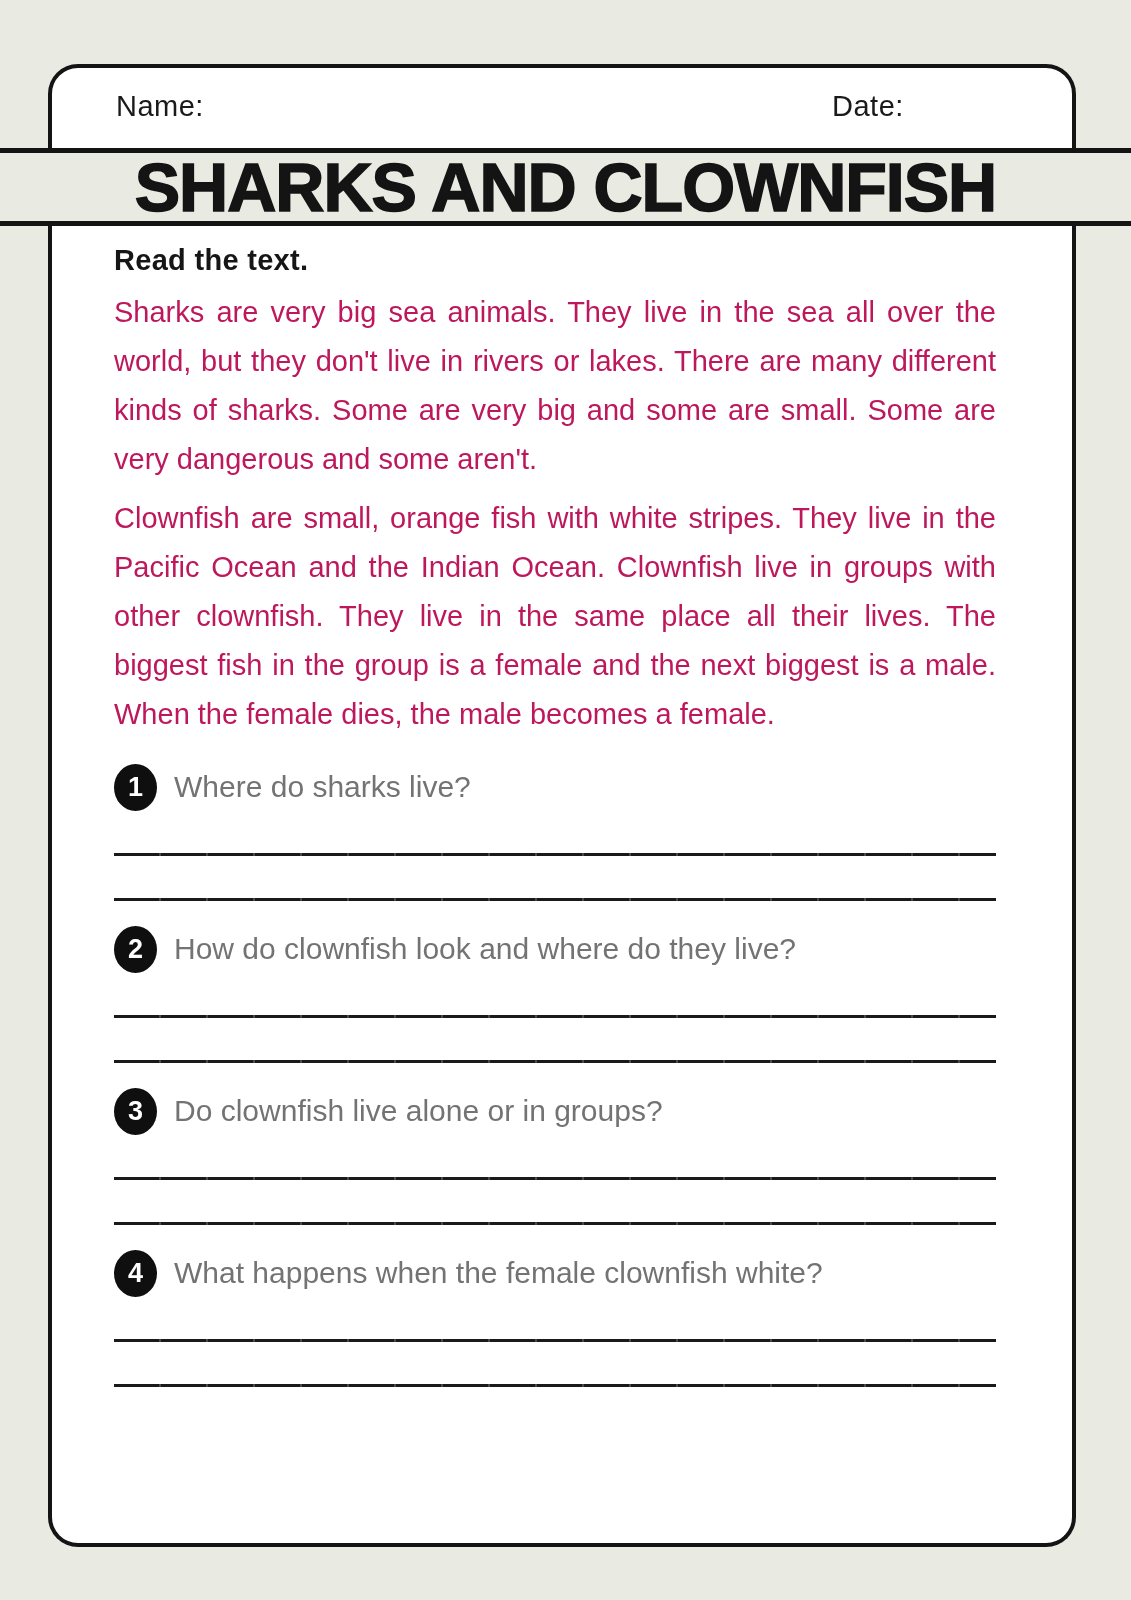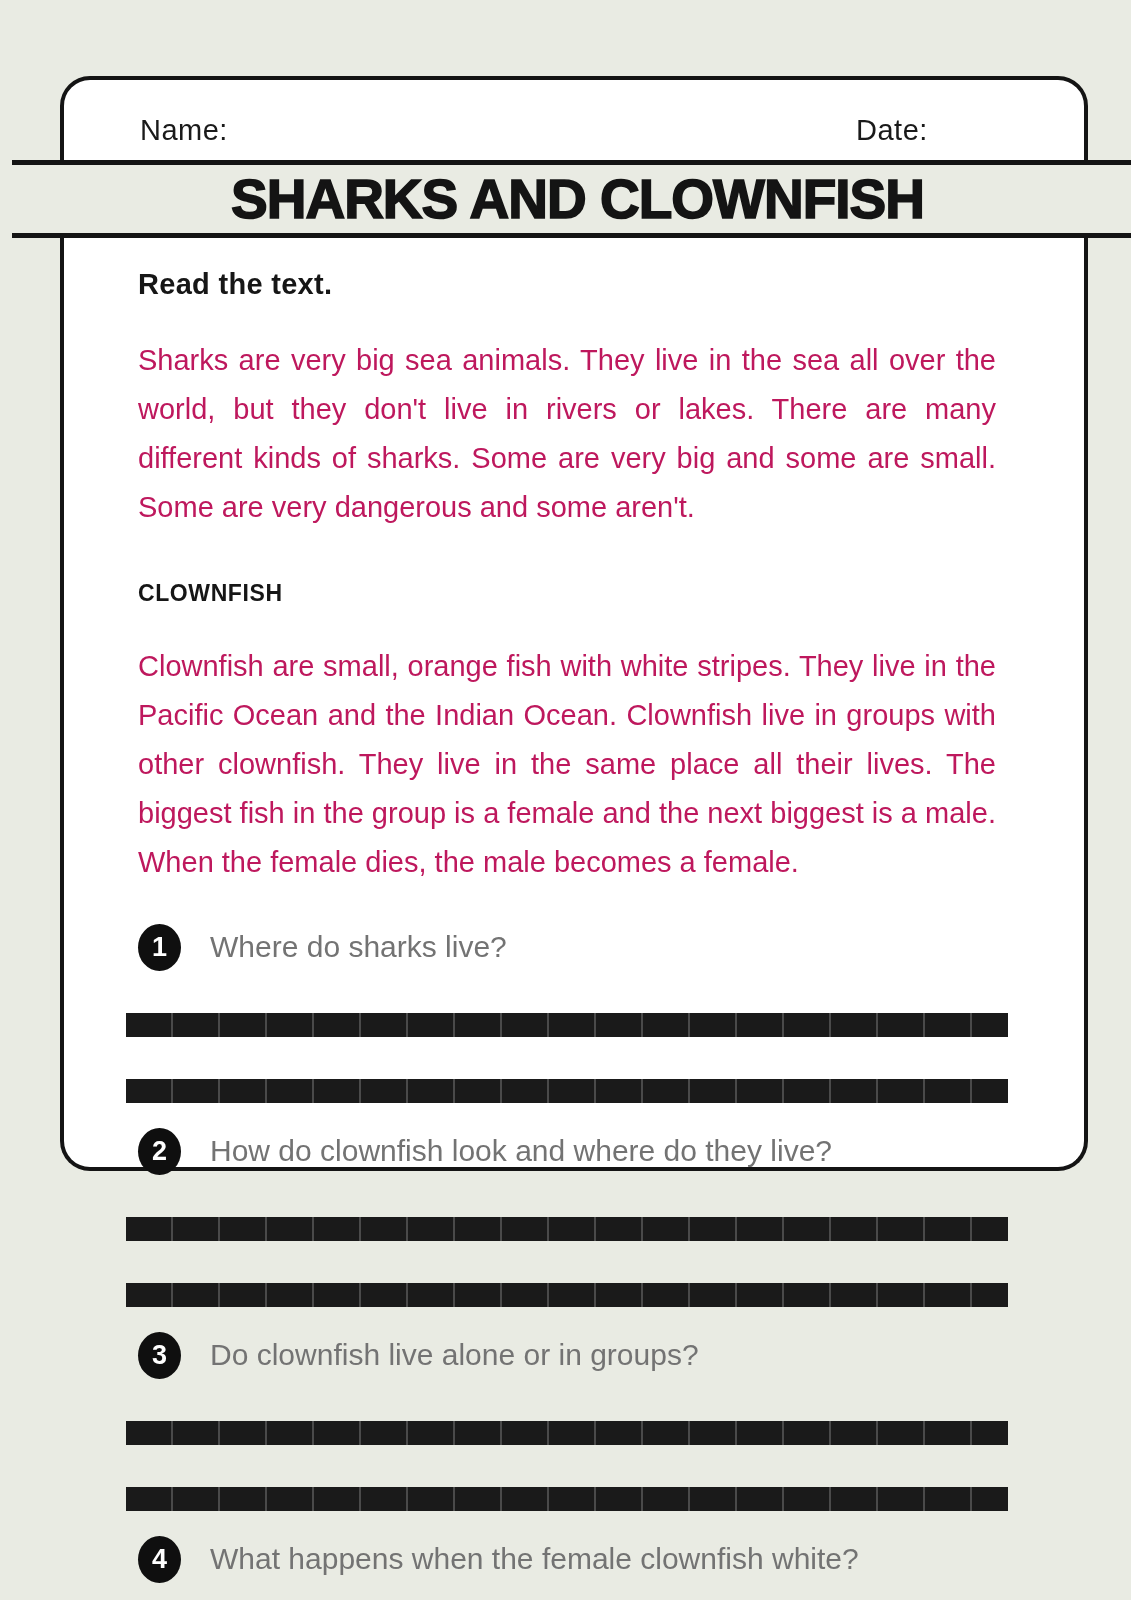--- a/index.html
+++ b/index.html
@@ -1,15 +1,15 @@
 <!DOCTYPE html>
 <html><head>
 <meta charset="utf-8">
 <style>
-  * { margin: 0; padding: 12px; box-sizing: border-box; }
+  * { margin: 0; padding: 0; box-sizing: border-box; }
   html, body { width: 1131px; height: 1600px; }
   body {
     position: relative;
     background: #e9ebe3;
     font-family: "Liberation Sans", sans-serif;
     color: #161616;
     overflow: hidden;
   }
 
   
@@ -39,33 +39,33 @@
     width: 1131px; height: 78px;
     background: #e9ebe3;
     border-top: 5px solid #141414;
     border-bottom: 5px solid #141414;
     display: flex;
     align-items: center;
     justify-content: center;
     z-index: 3;
   }
   .title-band h1 {
-    font-size: 55px;
+    font-size: 68px;
     font-weight: 700;
     letter-spacing: -1px;
     color: #141414;
     -webkit-text-stroke: 1.6px #141414;
     white-space: nowrap;
   }
 
   
   .content-card {
     position: absolute;
     left: 48px; top: 226px;
-    width: 1028px; height: 933px;
+    width: 1028px; height: 1321px;
     background: #ffffff;
     border: 4px solid #141414;
     border-top: none;
     border-radius: 0 0 30px 30px;
     padding: 16px 76px 0 62px;
     z-index: 2;
   }
 
   .instruction {
     font-size: 29px;
@@ -137,21 +137,20 @@
 <div class="title-band">
   <h1>SHARKS AND CLOWNFISH</h1>
 </div>
 
 <div class="content-card">
 
   <div class="instruction">Read the text.</div>
 
   <p class="passage">Sharks are very big sea animals. They live in the sea all over the world, but they don't live in rivers or lakes. There are many different kinds of sharks. Some are very big and some are small. Some are very dangerous and some aren't.</p>
 
-  <div class="section-head">CLOWNFISH</div>
   <p class="passage">Clownfish are small, orange fish with white stripes. They live in the Pacific Ocean and the Indian Ocean. Clownfish live in groups with other clownfish. They live in the same place all their lives. The biggest fish in the group is a female and the next biggest is a male. When the female dies, the male becomes a female.</p>
 
 
   <div class="question">
     <span class="q-badge">1</span>
     <span class="q-text">Where do sharks live?</span>
   </div>
   <div class="answer-line"></div>
   <div class="answer-line"></div>
 

